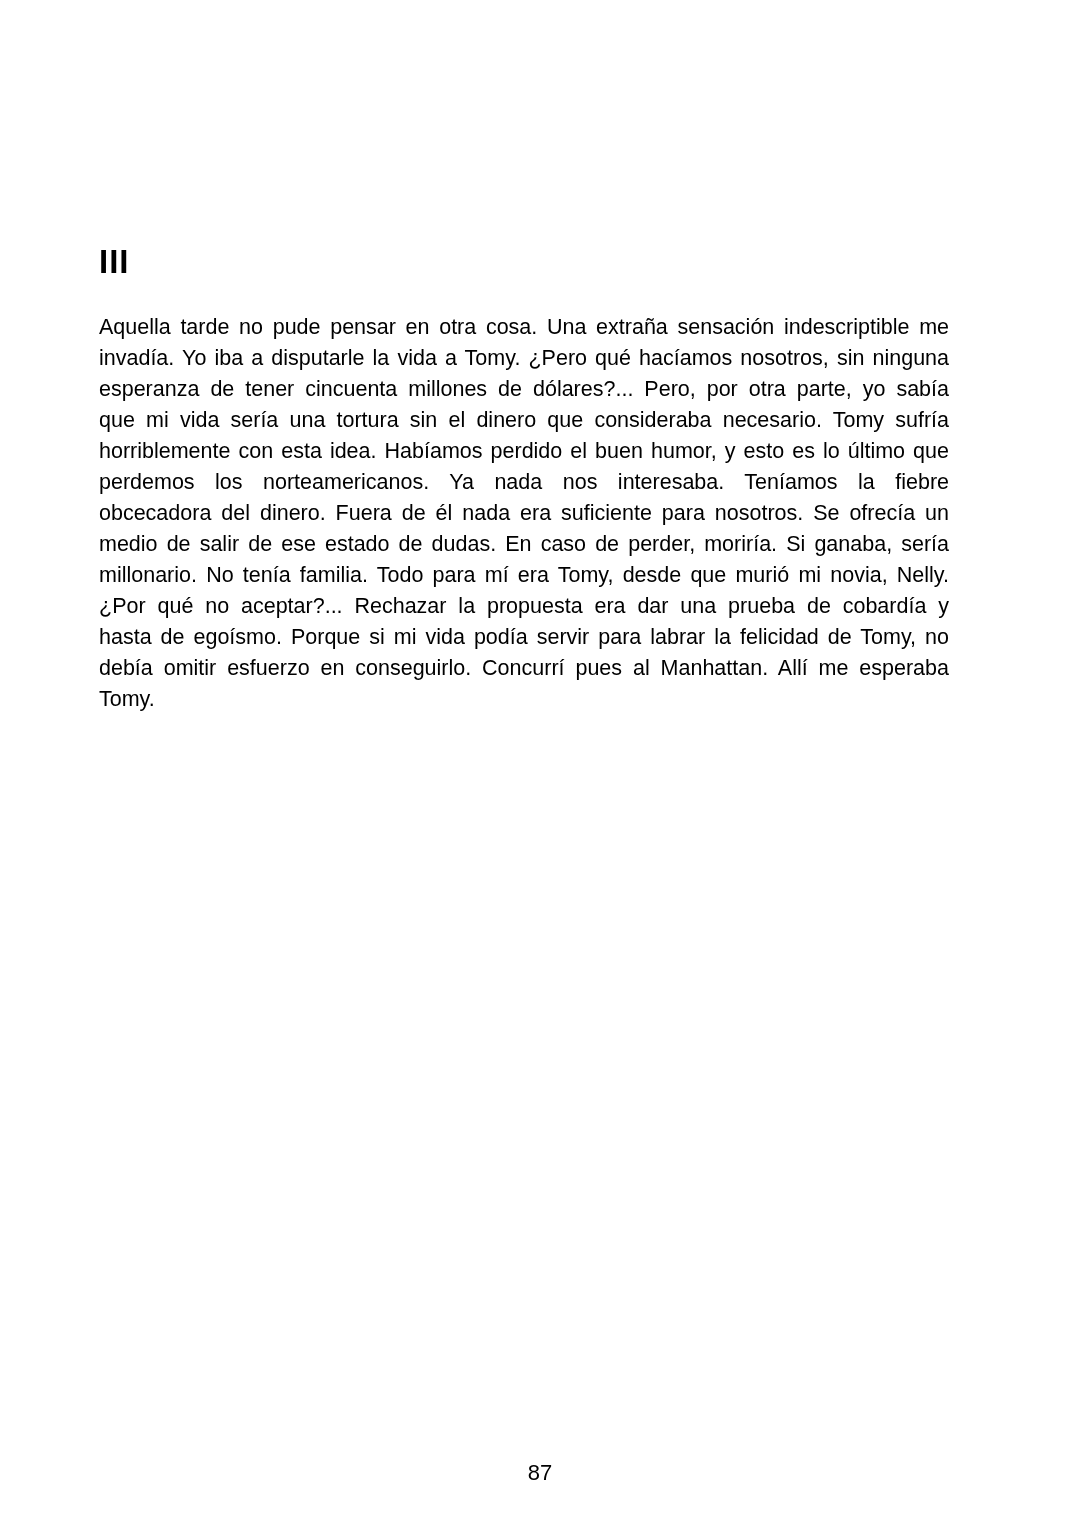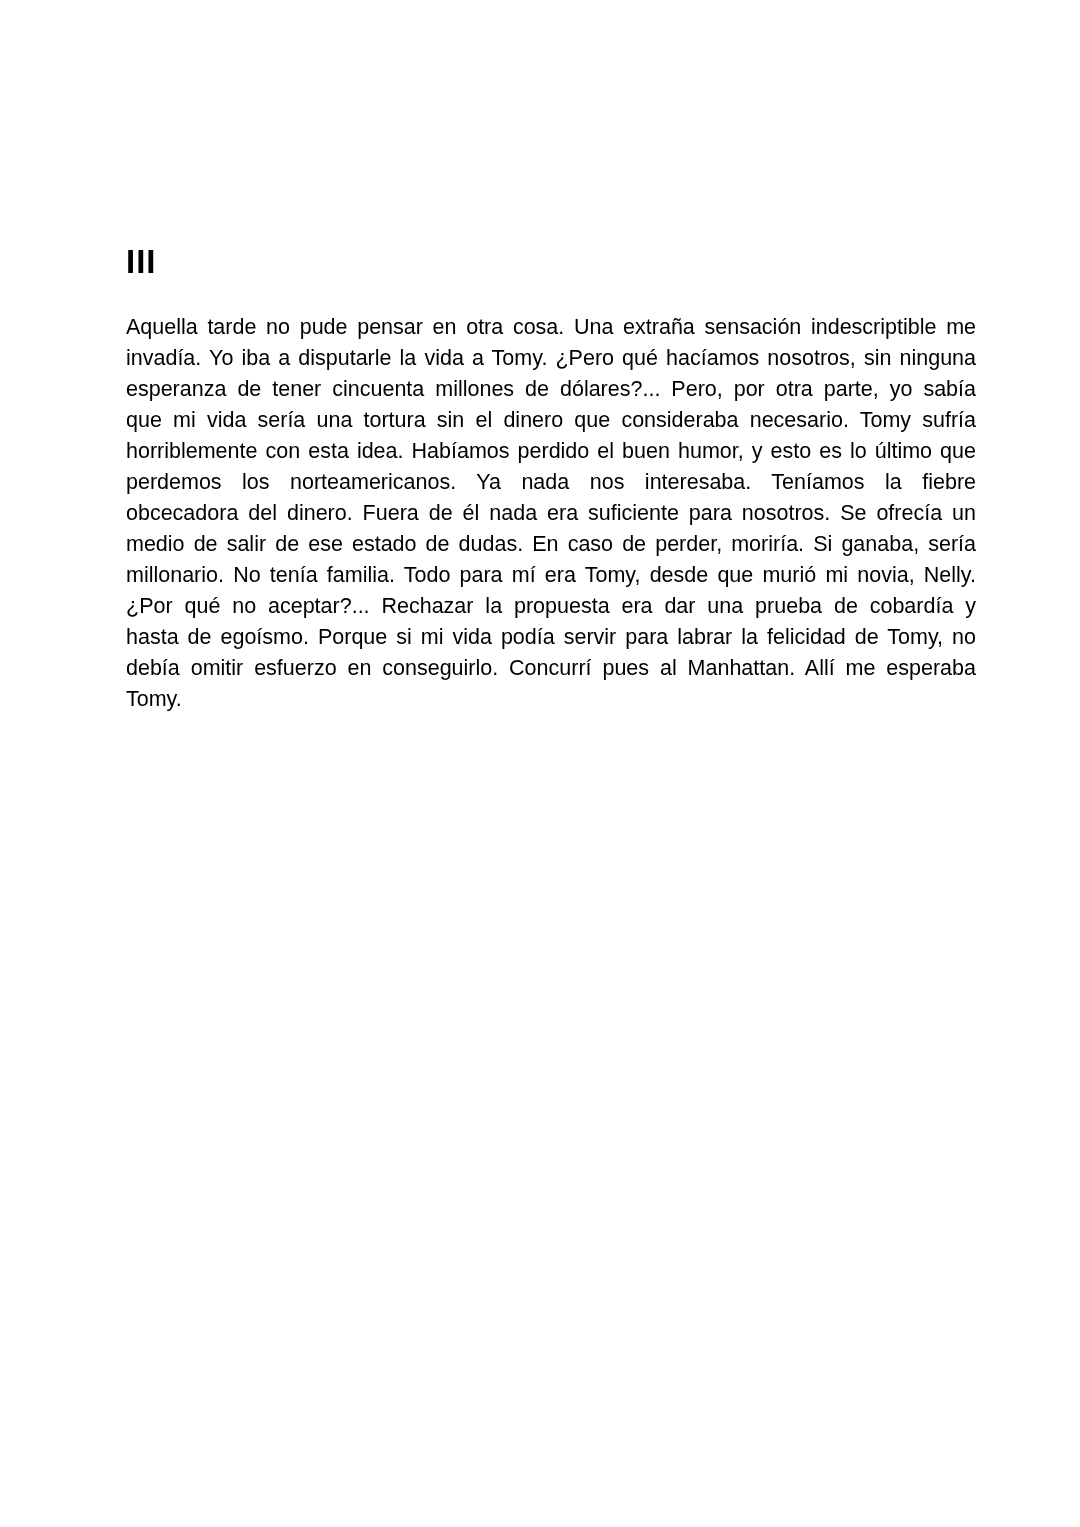--- a/index.html
+++ b/index.html
@@ -12,21 +12,21 @@
     width: 1080px;
     height: 1527px;
     background: #ffffff;
     font-family: "Liberation Sans", sans-serif;
     color: #000000;
     overflow: hidden;
     box-sizing: border-box;
   }
   .content {
     position: absolute;
-    left: 126px;
+    left: 99px;
     width: 854px;
     top: 245px;
   }
   .section-heading {
     margin: 0;
     font-size: 33px;
     line-height: 33px;
     font-weight: 700;
     letter-spacing: 1px;
     color: #000000;
@@ -54,13 +54,16 @@
   }
 </style>
 </head>
 <body>
 
 <div class="page">
   <div class="content">
     <h2 class="section-heading">III</h2>
     <p class="body-paragraph">Aquella tarde no pude pensar en otra cosa. Una extraña sensación indescriptible me invadía. Yo iba a disputarle la vida a Tomy. ¿Pero qué hacíamos nosotros, sin ninguna esperanza de tener cincuenta millones de dólares?... Pero, por otra parte, yo sabía que mi vida sería una tortura sin el dinero que consideraba necesario. Tomy sufría horriblemente con esta idea. Habíamos perdido el buen humor, y esto es lo último que perdemos los norteamericanos. Ya nada nos interesaba. Teníamos la fiebre obcecadora del dinero. Fuera de él nada era suficiente para nosotros. Se ofrecía un medio de salir de ese estado de dudas. En caso de perder, moriría. Si ganaba, sería millonario. No tenía familia. Todo para mí era Tomy, desde que murió mi novia, Nelly. ¿Por qué no aceptar?... Rechazar la propuesta era dar una prueba de cobardía y hasta de egoísmo. Porque si mi vida podía servir para labrar la felicidad de Tomy, no debía omitir esfuerzo en conseguirlo. Concurrí pues al Manhattan. Allí me esperaba Tomy.</p>
   </div>
+  <div class="page-footer">
+    <span class="page-number">87</span>
+  </div>
 </div>
 
 </body></html>

